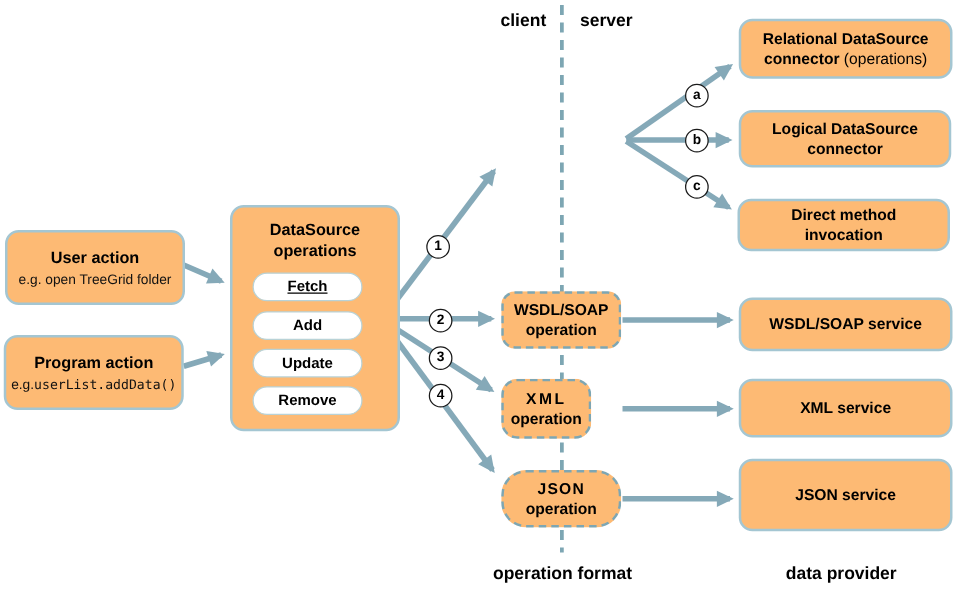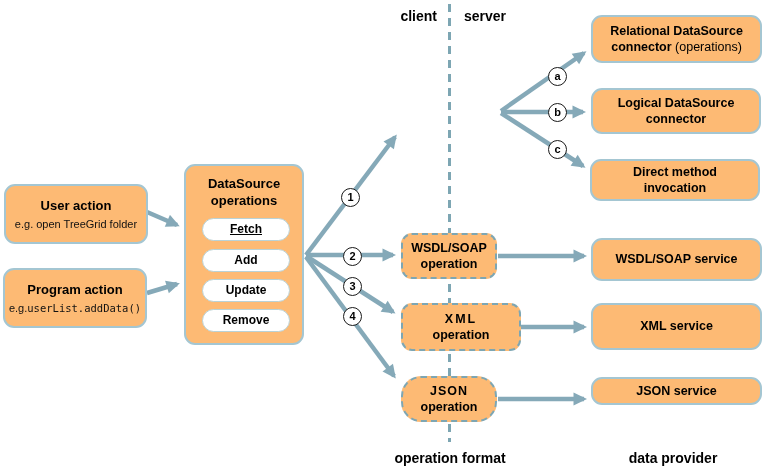--- a/index.html
+++ b/index.html
@@ -74,21 +74,21 @@
   <div class="box solid center-col" style="left:4px;top:184px;width:144px;height:60px;">
     <div class="box-title">User action</div>
     <div class="box-sub">e.g. open TreeGrid folder</div>
   </div>
 
   <div class="box solid center-col" style="left:3px;top:268px;width:144px;height:60px;">
     <div class="box-title">Program action</div>
     <div class="box-sub"><span>e.g.</span><span class="mono">userList.addData()</span></div>
   </div>
 
-  <div class="box solid" style="left:184px;top:164px;width:120px;height:181px;">
+  <div class="box solid" style="left:184px;top:164px;width:136px;height:181px;">
     <div class="box-title" style="margin-top:9px;">DataSource</div>
     <div class="box-title">operations</div>
     <div class="pill" style="top:52px;text-decoration:underline;">Fetch</div>
     <div class="pill" style="top:83px;">Add</div>
     <div class="pill" style="top:113px;">Update</div>
     <div class="pill" style="top:143px;">Remove</div>
   </div>
 
 
   <div class="box solid center-col" style="left:591px;top:15px;width:171px;height:48px;">
@@ -104,37 +104,37 @@
   <div class="box solid center-col" style="left:590px;top:159px;width:170px;height:42px;">
     <div class="two-line">Direct method</div>
     <div class="two-line"><span>invocation</span><span class="normal-weight"></span></div>
   </div>
 
   <div class="box dashed center-col" style="left:401px;top:233px;width:96px;height:46px;">
     <div class="two-line">WSDL/SOAP</div>
     <div class="two-line">operation</div>
   </div>
 
-  <div class="box dashed center-col" style="left:401px;top:303px;width:120px;height:48px;">
+  <div class="box dashed center-col" style="left:401px;top:303px;width:72px;height:48px;border-radius:13px;">
     <div class="two-line" style="letter-spacing:2px;">XML</div>
     <div class="two-line">operation</div>
   </div>
 
   <div class="box dashed center-col" style="left:401px;top:376px;width:96px;height:46px;border-radius:20px;">
     <div class="two-line" style="letter-spacing:1px;">JSON</div>
     <div class="two-line">operation</div>
   </div>
 
   <div class="box solid center-col" style="left:591px;top:238px;width:171px;height:43px;">
     <div class="two-line">WSDL/SOAP service</div>
   </div>
   <div class="box solid center-col" style="left:591px;top:303px;width:171px;height:47px;">
     <div class="two-line">XML service</div>
   </div>
-  <div class="box solid center-col" style="left:591px;top:377px;width:171px;height:28px;">
+  <div class="box solid center-col" style="left:591px;top:367px;width:171px;height:58px;">
     <div class="two-line">JSON service</div>
   </div>
 
   <div class="circle-label" style="left:341px;top:188px;">1</div>
   <div class="circle-label" style="left:343px;top:247px;">2</div>
   <div class="circle-label" style="left:343px;top:277px;">3</div>
   <div class="circle-label" style="left:343px;top:307px;">4</div>
   <div class="circle-label" style="left:548px;top:67px;">a</div>
   <div class="circle-label" style="left:548px;top:103px;">b</div>
   <div class="circle-label" style="left:548px;top:140px;">c</div>

